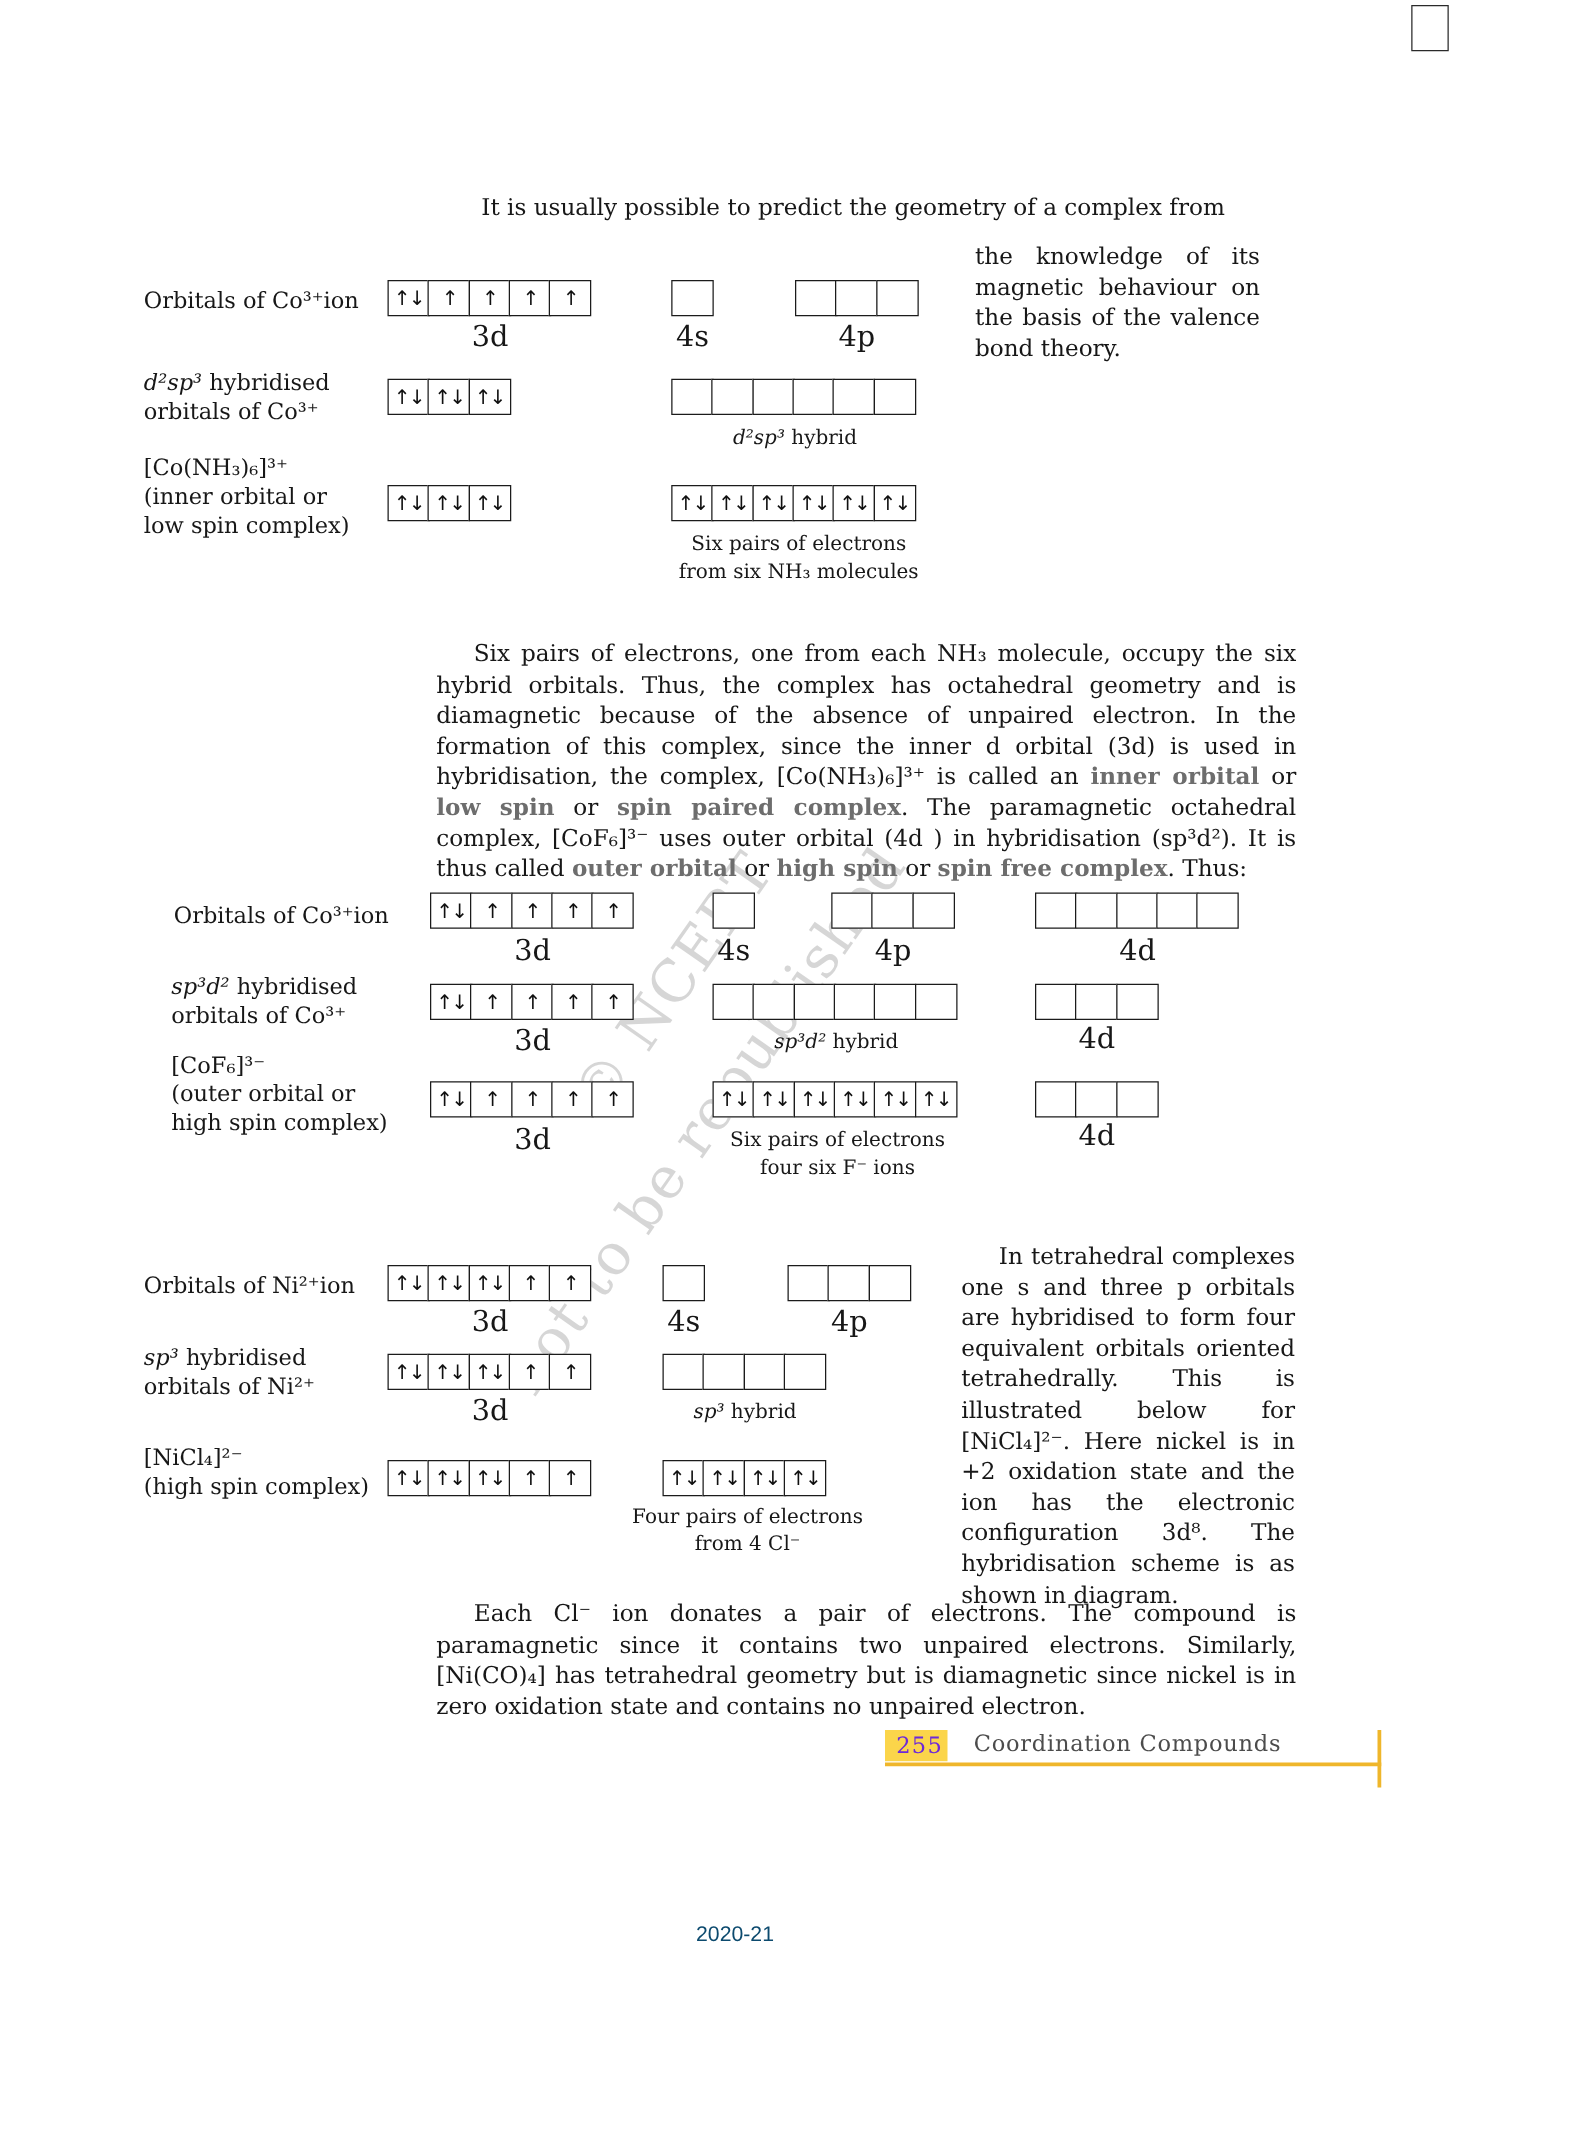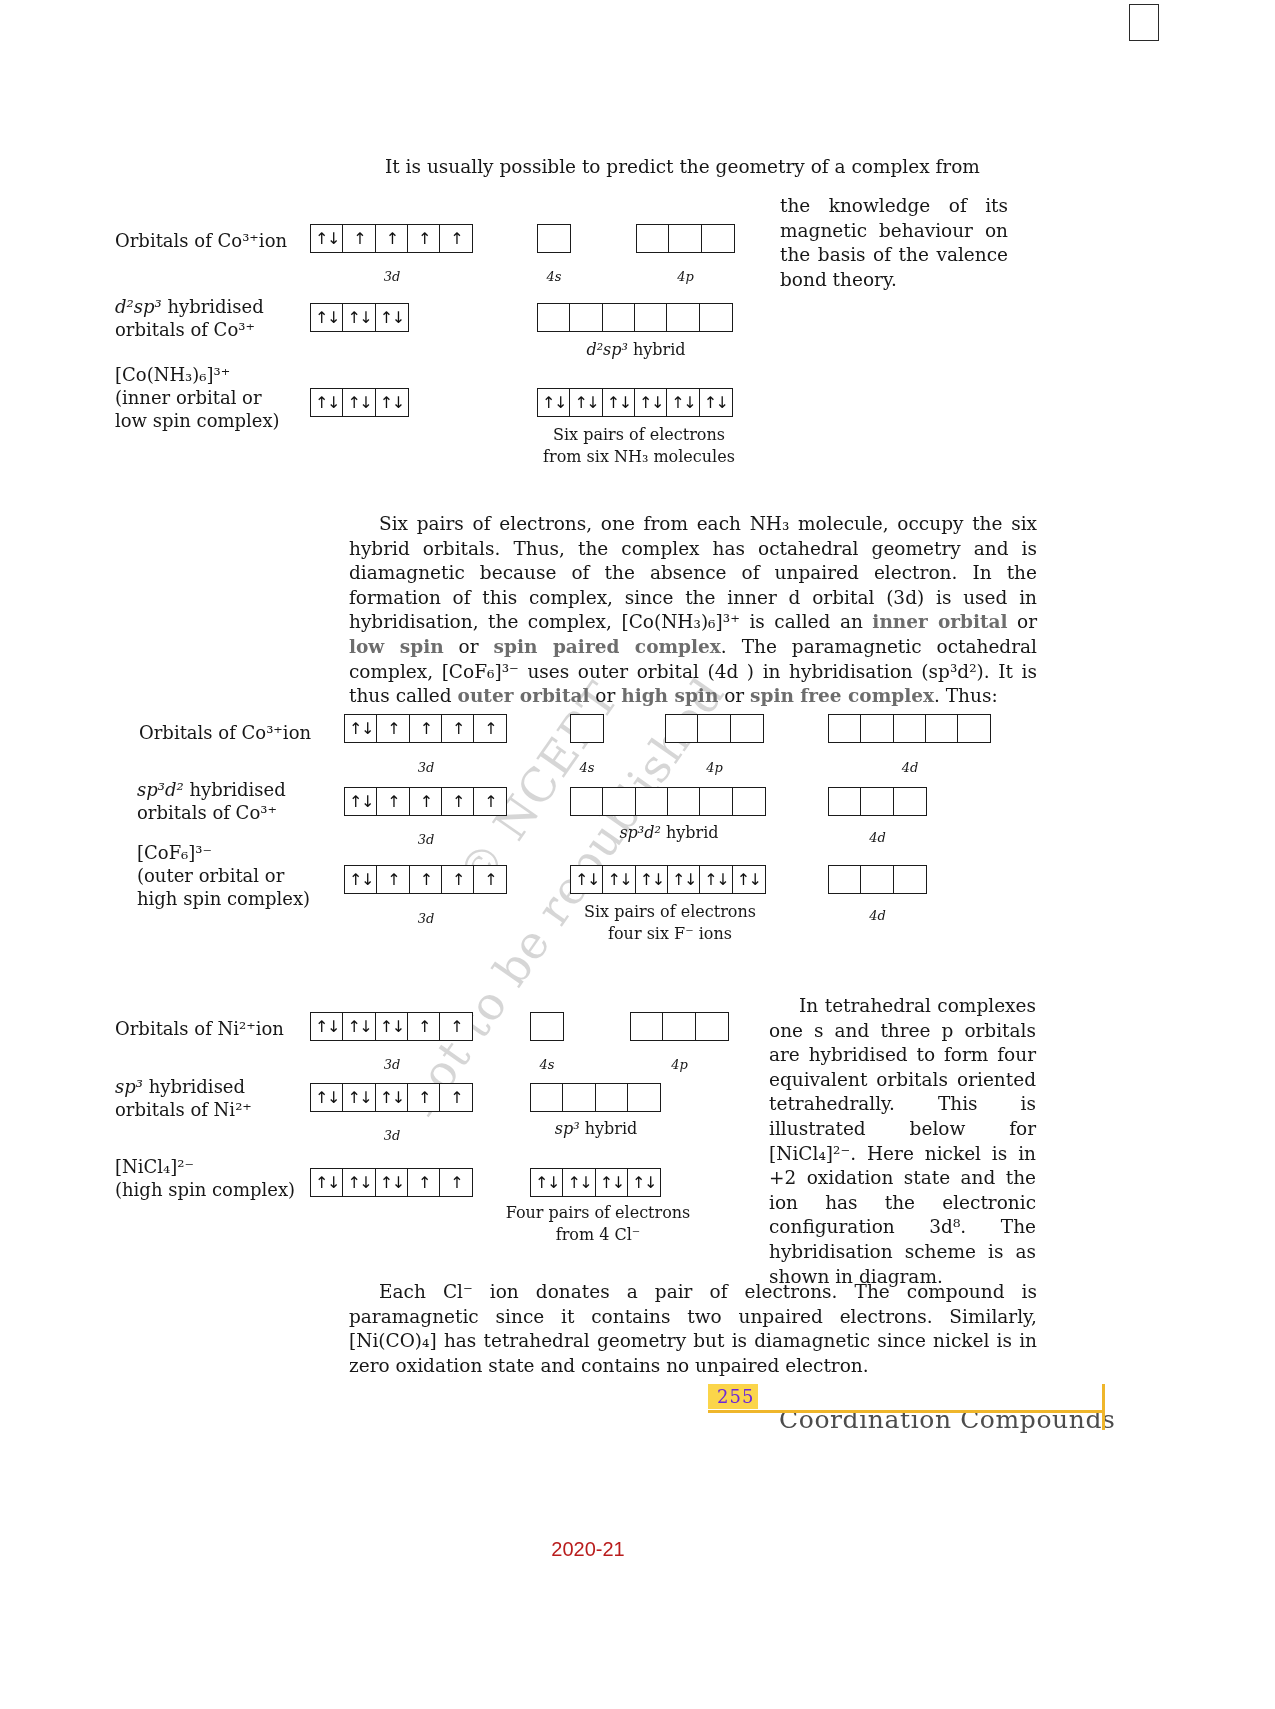--- a/index.html
+++ b/index.html
@@ -15,36 +15,36 @@
   .indent { text-indent:30px; }
   .lbl { font-size:18px; line-height:22.8px; }
   .row { display:flex; }
   .cell {
     width:34px; height:29px; border:1.7px solid #1b1b1b; margin-left:-1.7px;
     display:flex; align-items:center; justify-content:center;
     font-family:"DejaVu Sans", sans-serif; font-size:16px; letter-spacing:-1.5px;
     color:#101010; background:#fff;
   }
   .row .cell:first-child { margin-left:0; }
-  .sub { font-style:italic; font-size:13px;margin-top:12px; }
+  .sub { font-size:23px; }
   .ctr { text-align:center; }
   .caption { font-size:16px; line-height:22px; text-align:center; }
   .hl { font-weight:bold; color:#6d6d6d; }
   .corner-box { border:1.7px solid #2a2a2a; background:#fff; }
   .wm {
     transform:rotate(-55deg); color:rgba(120,120,120,0.30);
     font-size:46px; letter-spacing:1px; white-space:nowrap;
   }
   .wm-l1 { margin-left:215px; margin-bottom:30px; }
   .footer-hl { background:#FBD54A; }
   .footer-num { font-size:18px; color:#6d28d9; letter-spacing:1px; }
-  .footer-title { font-size:25px; color:#4c4c4c; letter-spacing:0.6px;margin-top:20px; }
+  .footer-title { font-size:18px; color:#4c4c4c; letter-spacing:0.6px; }
   .rule-h { background:#EFB62B; height:2.5px; }
   .rule-v { background:#EFB62B; width:2.5px; }
-  .year { font-family:"Liberation Sans", sans-serif; font-size:20px; color:#b91c1c; text-align:center; }
+  .year { font-family:"Liberation Sans", sans-serif; font-size:17px; color:#0c4a6e; text-align:center; }
   i { font-style:italic; }
 </style>
 </head>
 <body>
 
 <div id="page">
 
   <div class="corner-box abs" style="left:1129px;top:4px;width:30px;height:37px"></div>
 
   <div class="wm abs" style="left:235px;top:738px;width:680px">

